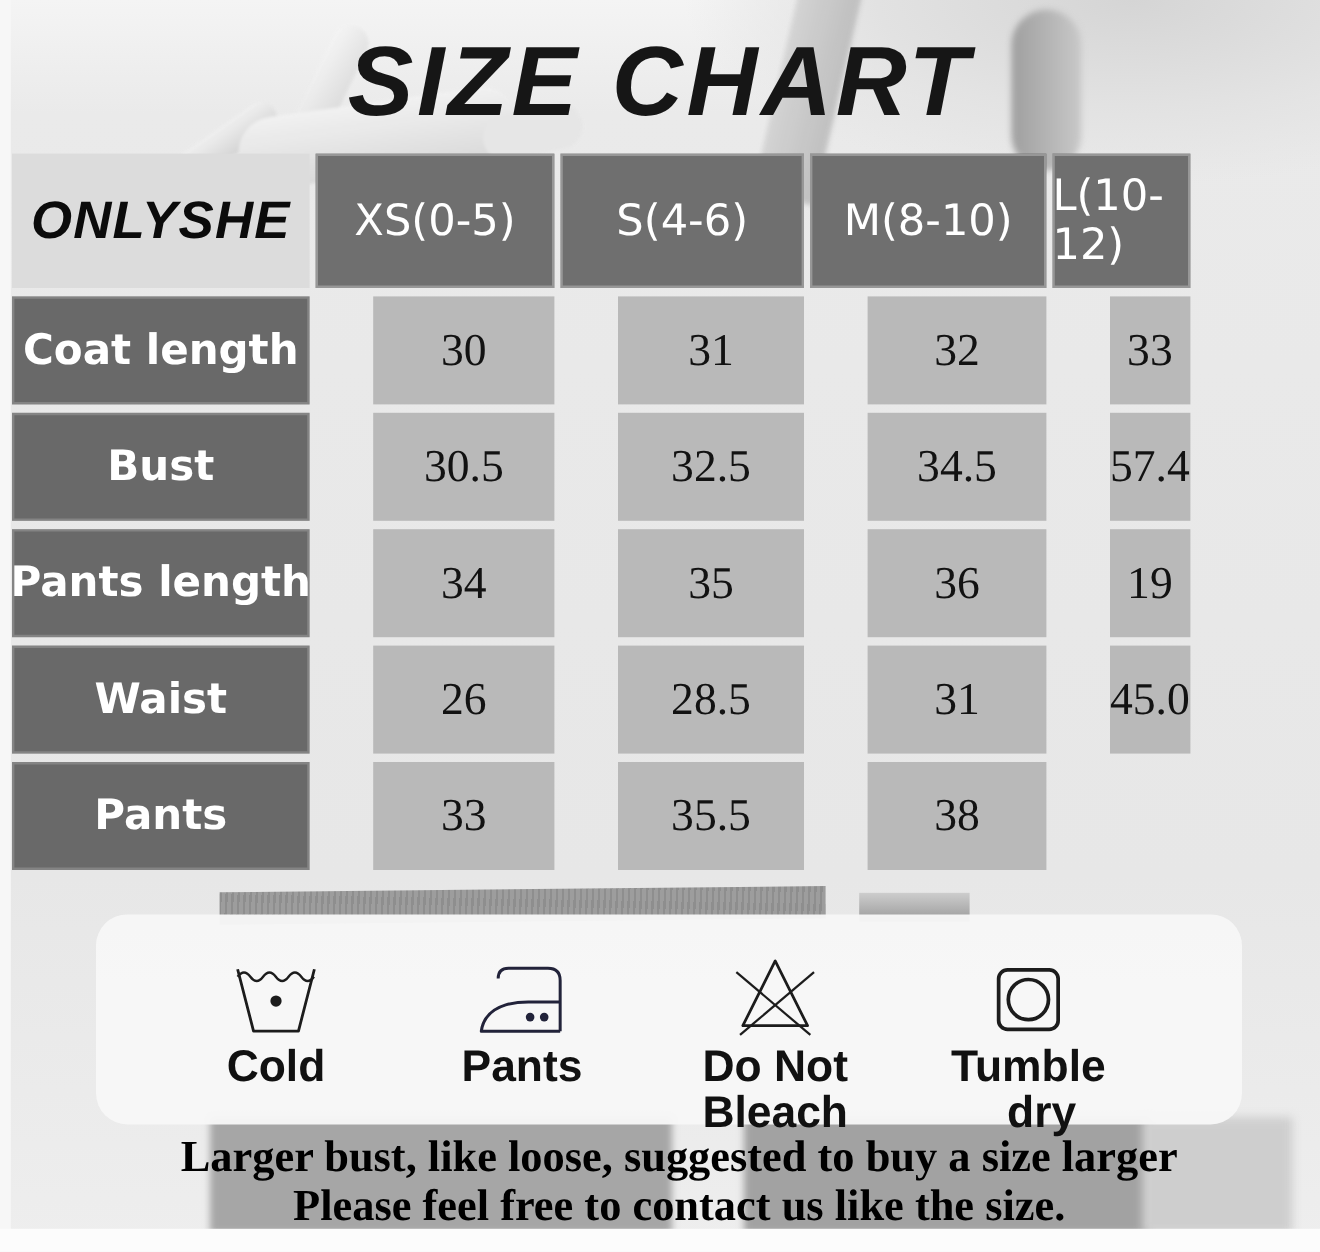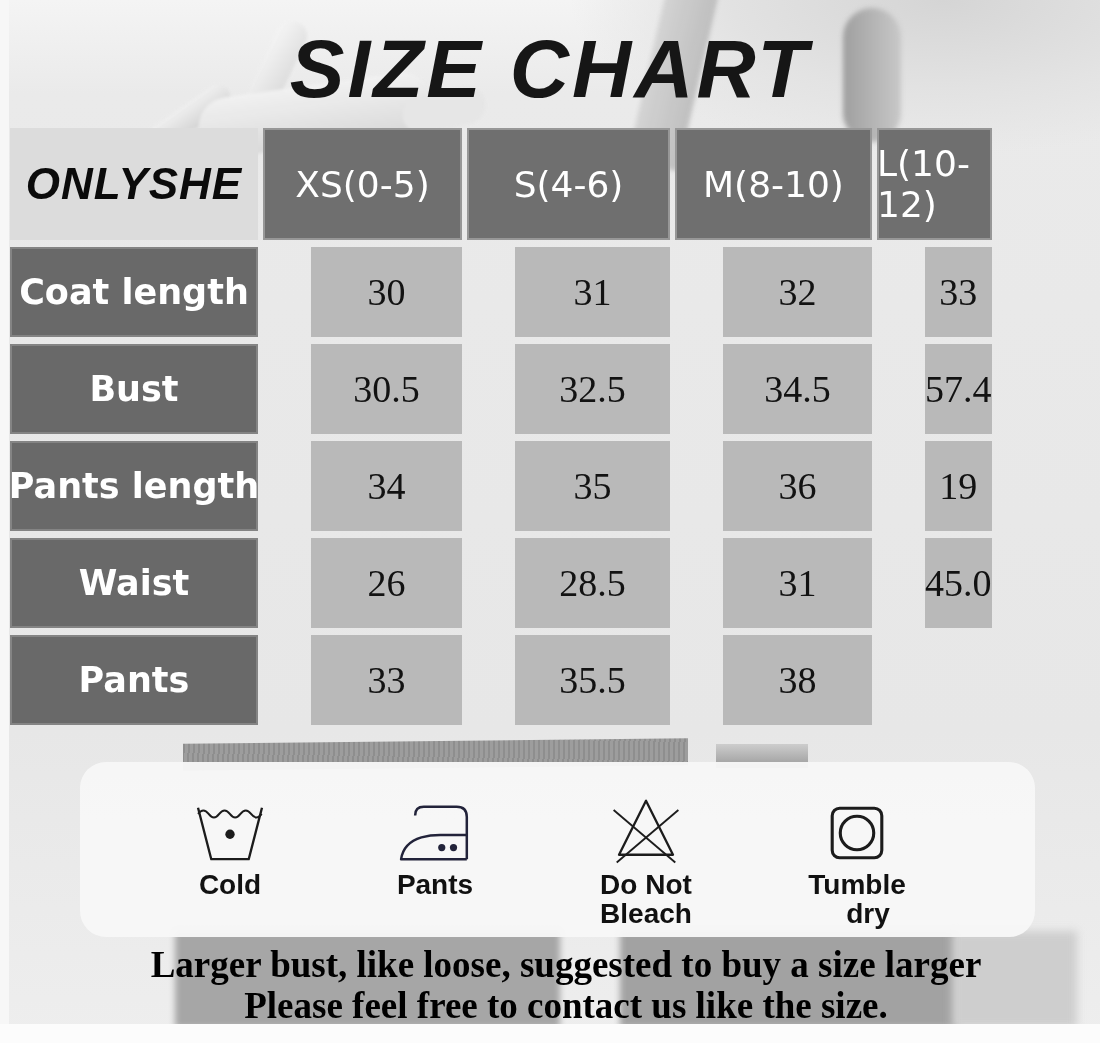--- a/index.html
+++ b/index.html
@@ -53,21 +53,21 @@
   .value{background:#b9b9b9;color:#121212;font-family:"Liberation Serif",serif;font-size:38px;margin-left:48px;}
 
   
   .care-panel{position:absolute;left:80px;top:762px;width:955px;height:175px;
     background:rgba(247,247,247,.96);border-radius:26px;}
   .care-item{position:absolute;top:16px;width:190px;display:flex;flex-direction:column;align-items:center;}
   .care-item.c0{left:55px;}  .care-item.c1{left:260px;}
   .care-item.c2{left:471px;} .care-item.c3{left:682px;}
   .care-icon{height:86px;display:flex;align-items:flex-end;justify-content:center;color:#1c1c1c;}
   .care-icon.iron{color:#22233a;}
-  .care-label{font-weight:700;font-size:28px;line-height:1.04;color:#111;text-align:center;margin-top:6px;}
+  .care-label{font-weight:700;font-size:37px;line-height:1.04;color:#111;text-align:center;margin-top:6px;}
   .care-label .shift{display:block;margin-left:22px;}
   .care-label span{display:block;}
 
   
   .footnote{position:absolute;left:16px;top:944px;width:100%;text-align:center;
     font-family:"Liberation Serif",serif;font-weight:700;font-size:37px;line-height:41px;color:#000;}
 </style>
 </head>
 <body>
 

